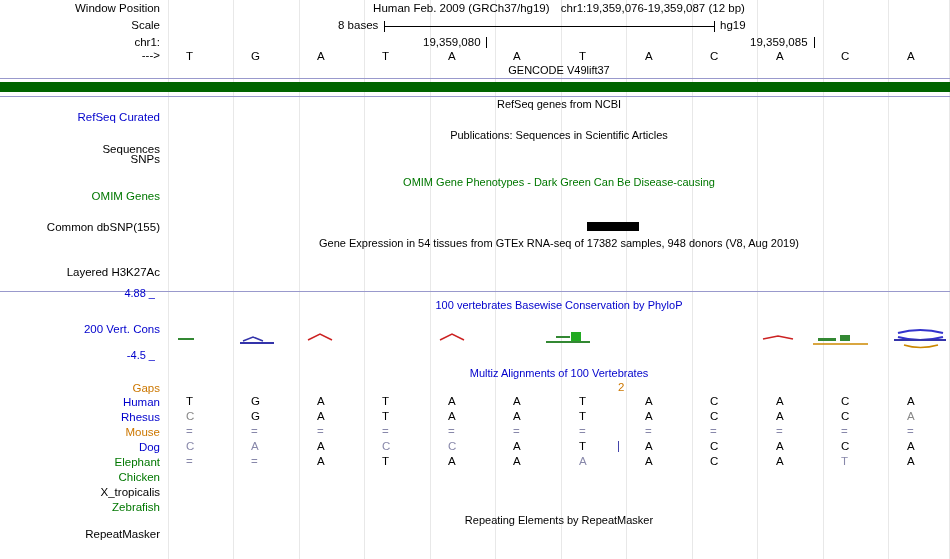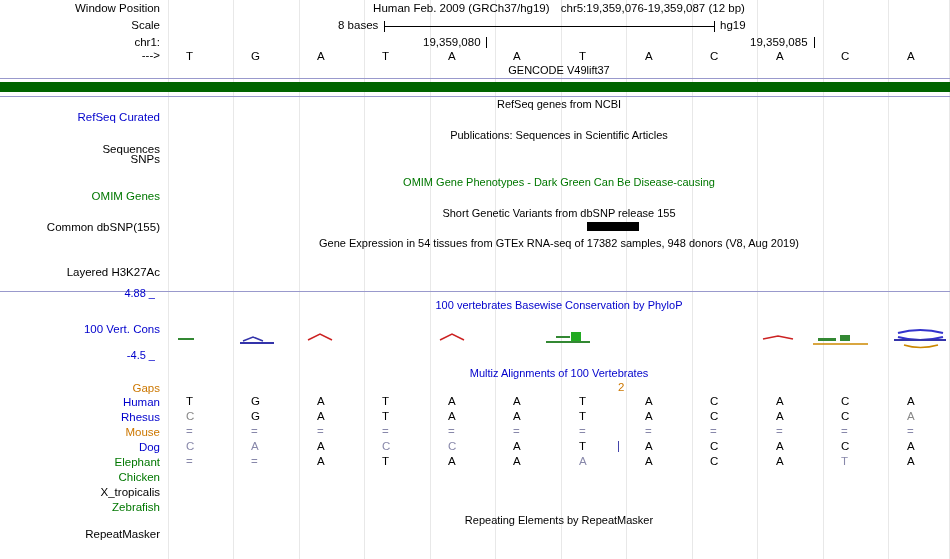--- a/index.html
+++ b/index.html
@@ -162,21 +162,21 @@
       <i style="left:524px"></i>
     <i style="left:589px"></i>
       <i style="left:655px"></i>
       <i style="left:720px"></i>
     <i style="left:781px"></i>
   </div>
 
   <div class="label lbl-black" style="top:2px">Window Position</div>
   <div class="centertext hdr-title" style="top:2px">
     <span>Human Feb. 2009 (GRCh37/hg19)</span>
-    <span style="margin-left:8px">chr5:19,359,076-19,359,087 (12 bp)</span>
+    <span style="margin-left:8px">chr1:19,359,076-19,359,087 (12 bp)</span>
   </div>
 
   <div class="label lbl-black" style="top:19px">Scale</div>
   <div class="tick-row" style="top:19px">
     <span style="left:170px">8 bases</span>
     <span style="left:552px">hg19</span>
     <div class="ruler-line" style="left:216px; top:7px; width:330px;"></div>
     <div class="ruler-tick" style="left:216px; top:2px; height:11px;"></div>
     <div class="ruler-tick" style="left:546px; top:2px; height:11px;"></div>
   </div>
@@ -216,34 +216,33 @@
   <div class="centertext" style="top:129px">Publications: Sequences in Scientific Articles</div>
 
   <div class="centertext" style="top:98px">RefSeq genes from NCBI</div>
 
   <div class="label lbl-black" style="top:143px">Sequences</div>
   <div class="label lbl-black" style="top:153px">SNPs</div>
 
   <div class="centertext" style="top:176px; color:#007700">OMIM Gene Phenotypes - Dark Green Can Be Disease-causing</div>
   <div class="label lbl-green" style="top:190px">OMIM Genes</div>
 
-  <div class="centertext" style="top:207px">Short Genetic Variants from dbSNP release 155</div>
   <div class="label lbl-black" style="top:221px">Common dbSNP(155)</div>
   <div class="dbsnp-block" style="left:587px; top:222px; width:52px;"></div>
 
   <div class="centertext" style="top:237px">Gene Expression in 54 tissues from GTEx RNA-seq of 17382 samples, 948 donors (V8, Aug 2019)</div>
 
   <div class="label lbl-black" style="top:266px">Layered H3K27Ac</div>
 
   <div class="hr-full" style="top:291px"></div>
 
   <div class="centertext" style="top:299px; color:#0000cc">100 vertebrates Basewise Conservation by PhyloP</div>
   <div class="axis-label" style="top:287px">4.88 _</div>
   <div class="axis-label" style="top:349px">-4.5 _</div>
-  <div class="label lbl-blue" style="top:323px">100 Vert. Cons</div>
+  <div class="label lbl-blue" style="top:323px">200 Vert. Cons</div>
 
   <svg class="cons-svg" style="top:313px" width="782" height="50">
 
     <rect x="10" y="25" width="16" height="2" fill="#338833"></rect>
     <path d="M75 28 L85 24 L95 28" stroke="#3333aa" fill="none" stroke-width="1.5"></path>
     <rect x="72" y="29" width="34" height="2" fill="#3333aa"></rect>
     <path d="M140 27 L152 21 L164 27" stroke="#cc2222" fill="none" stroke-width="1.5"></path>
     <path d="M272 27 L284 21 L296 27" stroke="#cc2222" fill="none" stroke-width="1.5"></path>
     <rect x="388" y="23" width="14" height="2" fill="#338833"></rect>
     <rect x="403" y="19" width="10" height="10" fill="#22aa22"></rect>

